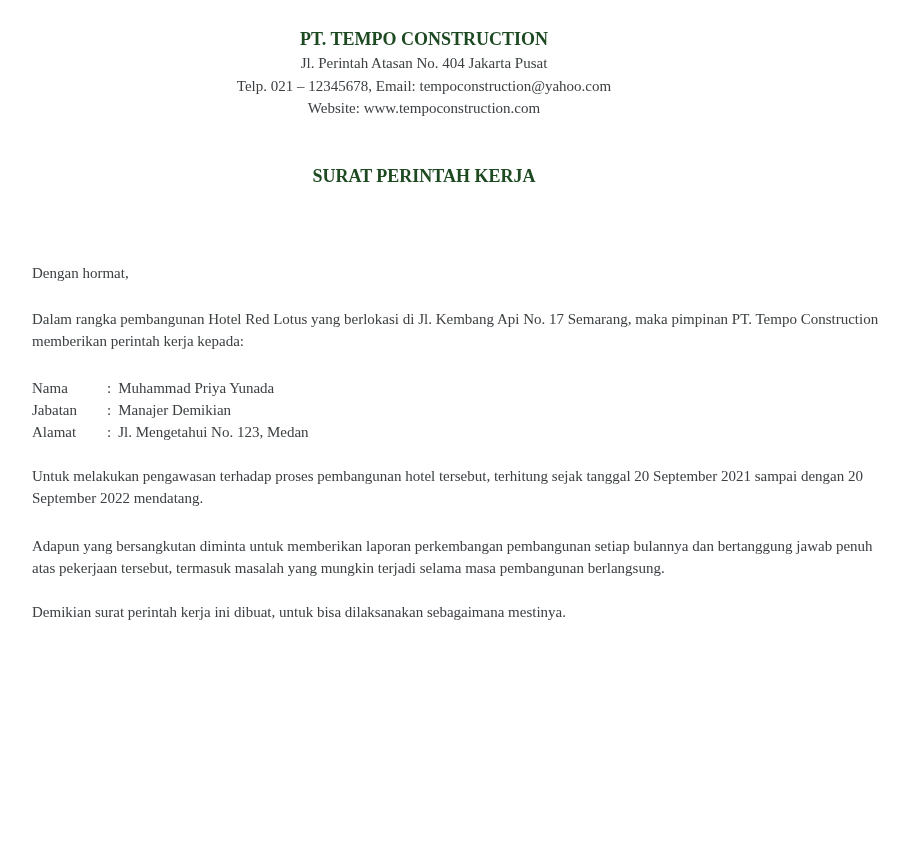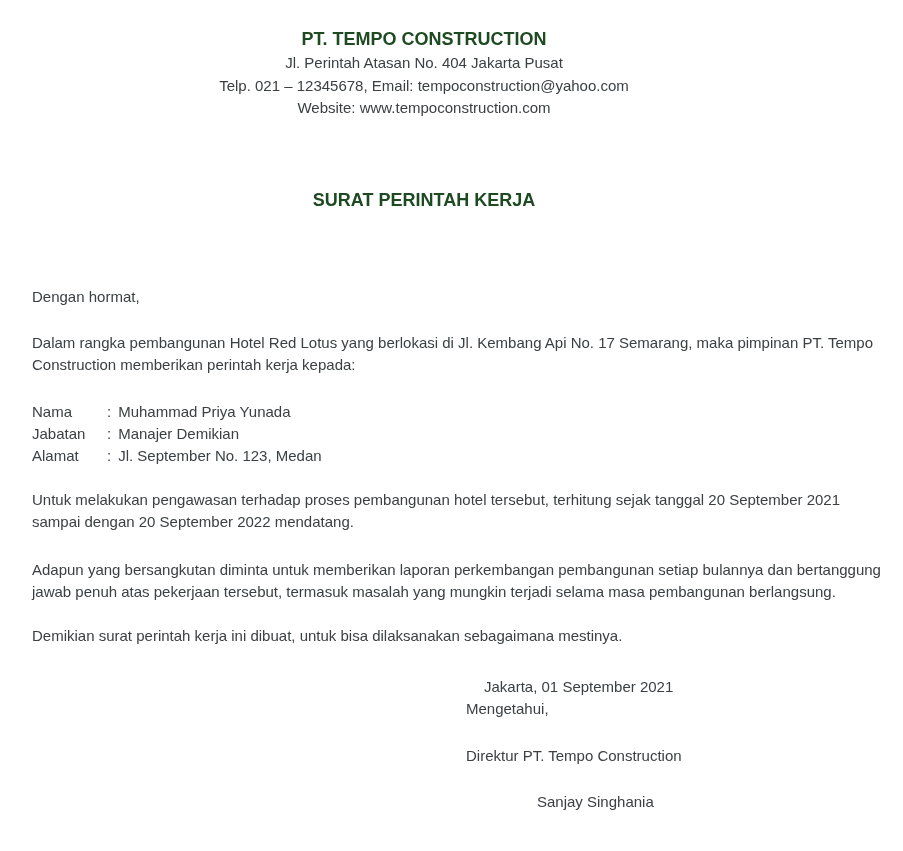--- a/index.html
+++ b/index.html
@@ -5,21 +5,21 @@
   html, body {
     margin: 0;
     padding: 0;
     background: #ffffff;
   }
   .page {
     position: relative;
     width: 903px;
     height: 851px;
     background: #ffffff;
-    font-family: Liberation Sans, sans-serif;
+    font-family: Liberation Serif, serif;
     font-size: 15px;
     color: var(--text-color, #3c4043);
     overflow: hidden;
     box-sizing: border-box;
   }
   
   .centered-block {
     width: 848px;
     text-align: center;
   }
@@ -29,21 +29,21 @@
   .company-name {
     font-size: 18px;
     font-weight: bold;
     color: var(--heading-color, #1e4a22);
     line-height: 26px;
   }
   .letterhead-line {
     line-height: 22.5px;
   }
   .title-block {
-    margin-top: 67px;
+    margin-top: 43px;
   }
   .doc-title {
     font-size: 18px;
     font-weight: bold;
     color: var(--heading-color, #1e4a22);
     line-height: 27px;
   }
   .doc-number {
     line-height: 22px;
   }
@@ -118,32 +118,26 @@
         <span class="recipient-value">Muhammad Priya Yunada</span>
       </div>
       <div class="recipient-row">
         <span class="recipient-label">Jabatan</span>
         <span class="recipient-sep">:</span>
         <span class="recipient-value">Manajer Demikian</span>
       </div>
       <div class="recipient-row">
         <span class="recipient-label">Alamat</span>
         <span class="recipient-sep">:</span>
-        <span class="recipient-value">Jl. September No. 123, Medan</span>
+        <span class="recipient-value">Jl. Mengetahui No. 123, Medan</span>
       </div>
     </div>
 
     <p class="para-assignment">Untuk melakukan pengawasan terhadap proses pembangunan hotel tersebut, terhitung sejak tanggal 20 September 2021 sampai dengan 20 September 2022 mendatang.</p>
 
     <p class="para-duty">Adapun yang bersangkutan diminta untuk memberikan laporan perkembangan pembangunan setiap bulannya dan bertanggung jawab penuh atas pekerjaan tersebut, termasuk masalah yang mungkin terjadi selama masa pembangunan berlangsung.</p>
 
     <p class="para-closing">Demikian surat perintah kerja ini dibuat, untuk bisa dilaksanakan sebagaimana mestinya.</p>
 
-    <div class="signature-block">
-      <div class="sig-place-date">Jakarta, 01 September 2021</div>
-      <div class="sig-ack">Mengetahui,</div>
-      <div class="sig-title">Direktur PT. Tempo Construction</div>
-      <div class="sig-name">Sanjay Singhania</div>
-    </div>
 
   </main>
 
 </div>
 
 </body></html>

